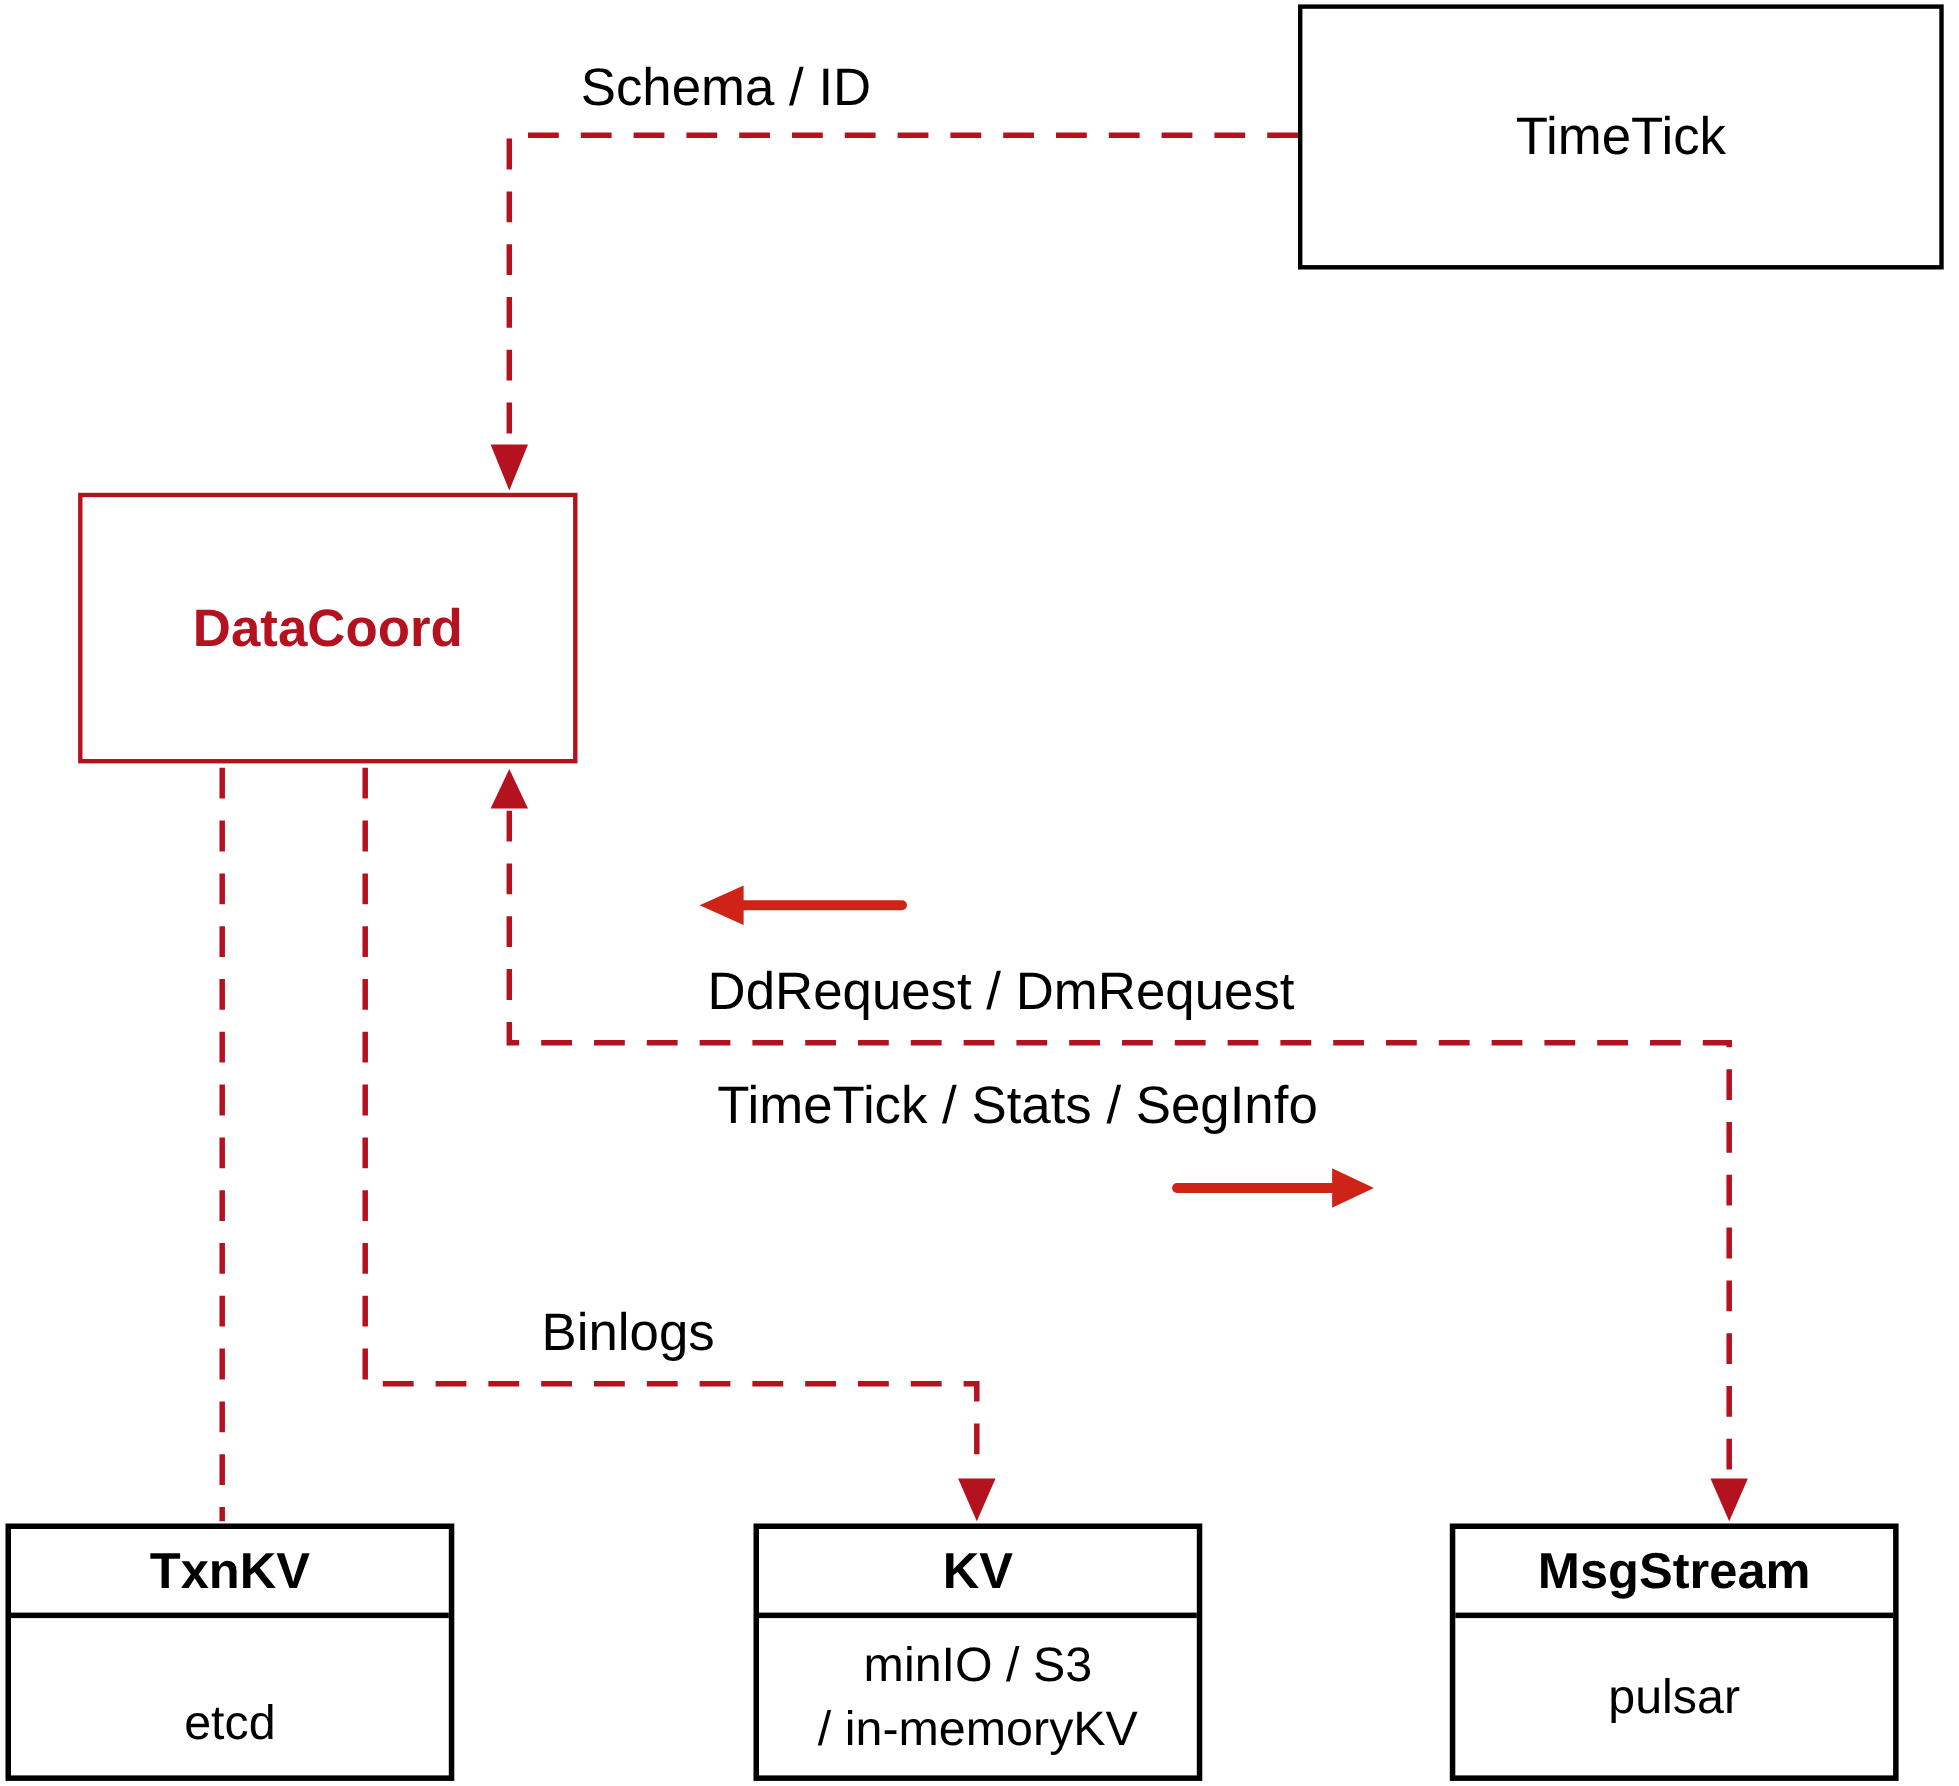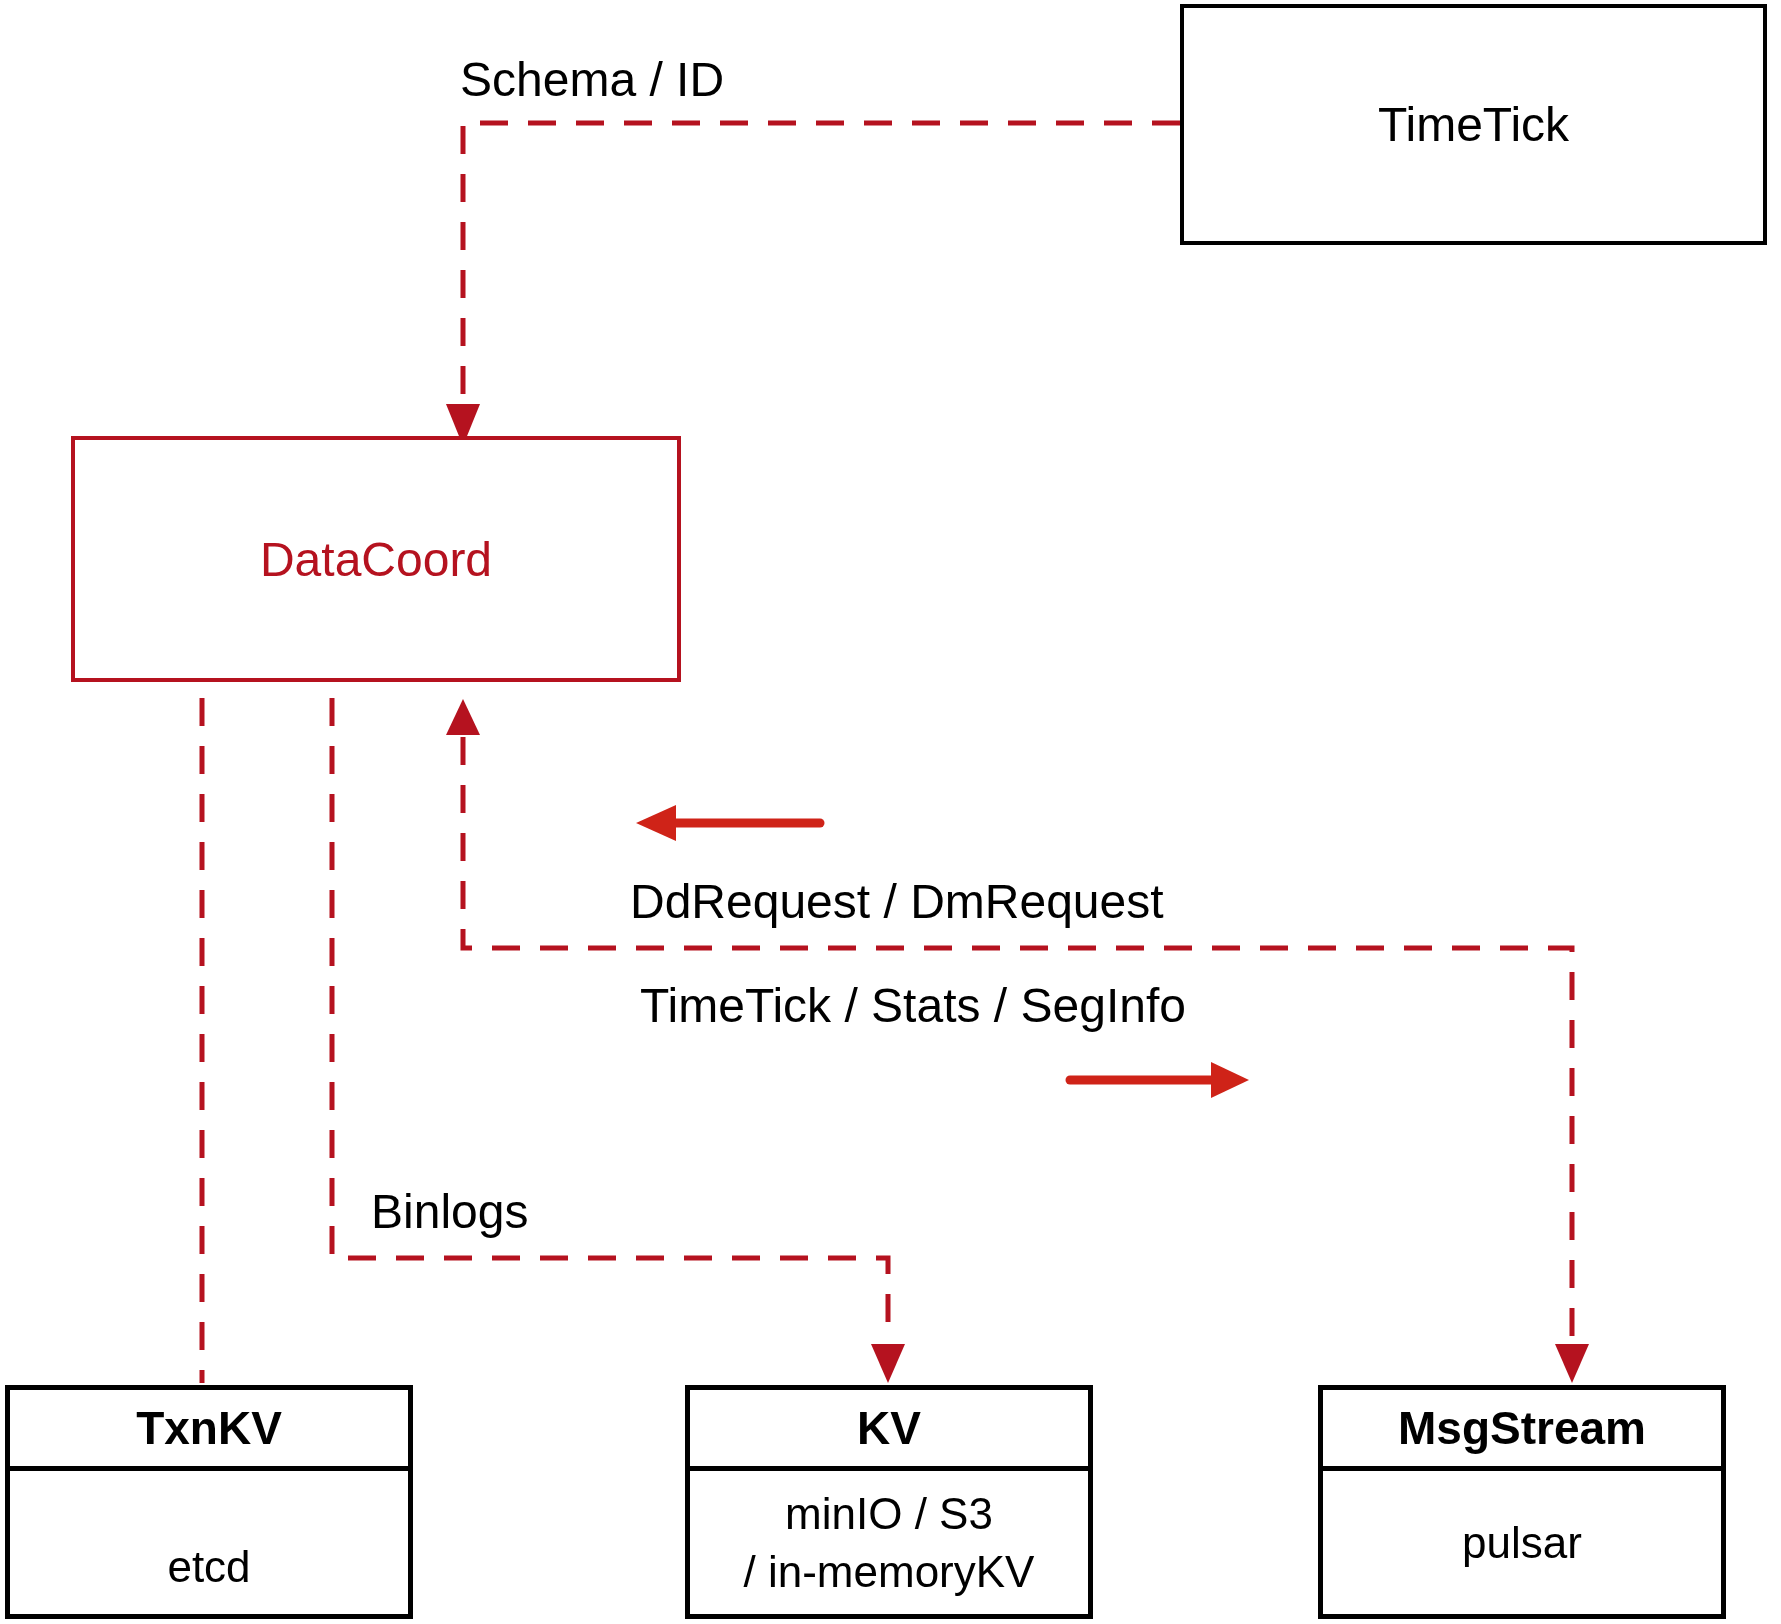--- a/index.html
+++ b/index.html
@@ -46,21 +46,21 @@
   }
   .node__body{
     flex:1;
     display:flex;flex-direction:column;
     align-items:center;justify-content:center;
     font-size:44px;line-height:1.3;
   }
   .edge-label{
     position:absolute;
     font-size:48px;
-    text-align:left;
+    text-align:center;
     white-space:nowrap;
   }
 </style>
 </head>
 <body>
 
 <div id="canvas">
 
   <svg id="connectors" viewBox="0 0 1781 1624" xmlns="http://www.w3.org/2000/svg">
 
@@ -83,21 +83,21 @@
     <g>
       <line x1="1070" y1="1080" x2="1211" y2="1080" style="stroke:var(--solid-red);stroke-width:9;stroke-linecap:round;"></line>
       <polygon points="1211,1062 1211,1098 1249,1080" style="fill:var(--solid-red);"></polygon>
     </g>
   </svg>
 
   <div class="node node--plain" style="left:1180px;top:4px;width:587px;height:241px;">
     <span>TimeTick</span>
   </div>
 
-  <div class="node node--plain node--red" style="left:71px;top:436px;width:610px;height:246px;">
+  <div class="node node--plain node--red" style="left:71px;top:448px;width:454px;height:246px;font-weight:bold;">
     <span>DataCoord</span>
   </div>
 
   <div class="node node--table" style="left:5px;top:1385px;width:408px;height:234px;gap:48px;">
     <div class="node__header">TxnKV</div>
     <div class="node__body">
       <span>etcd</span>
     </div>
   </div>
 

